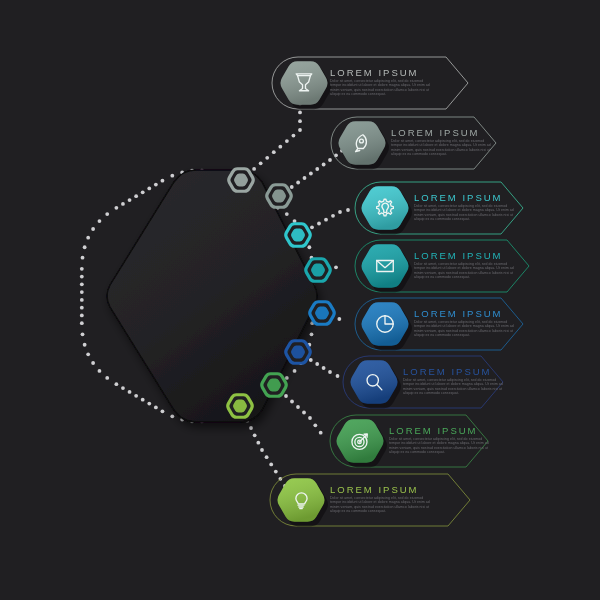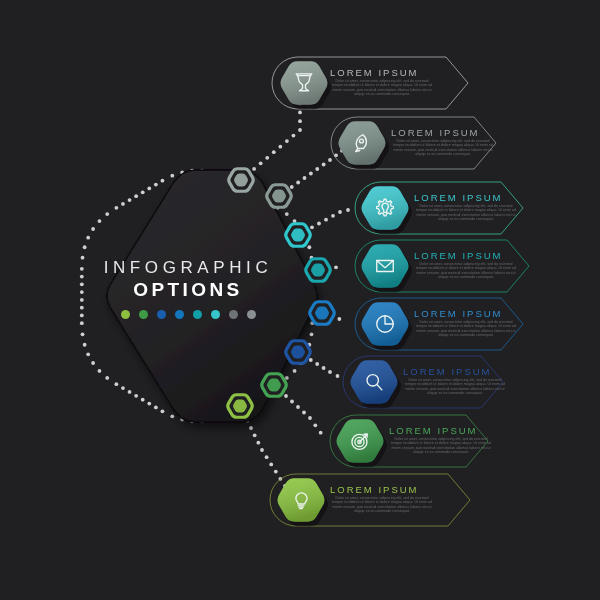--- a/index.html
+++ b/index.html
@@ -5,21 +5,21 @@
   html,body{margin:0;padding:0;}
   body{
     width:600px;height:600px;
     background:#201f22;
     font-family:"Liberation Sans", sans-serif;
     overflow:hidden;
     position:relative;
   }
   #stage{position:absolute;inset:0;width:600px;height:600px;}
   svg.layer{position:absolute;left:0;top:0;width:600px;height:600px;}
-  .cards{position:absolute;left:0;top:0;width:600px;height:493px;text-align:center;}
+  .cards{position:absolute;left:0;top:0;width:600px;height:493px;}
 
   .card{position:absolute;}
   .card-title{
     position:absolute;
     font-size:9.5px;
     letter-spacing:2.0px;
     font-weight:400;
     white-space:nowrap;
   }
   .card-body{
@@ -416,28 +416,14 @@
       <div class="card">
         <div class="card-title" style="left: 389px; top: 425px; color: rgb(74, 168, 90);">LOREM IPSUM</div>
         <div class="card-body" style="left: 389px; top: 437px;">Dolor sit amet, consectetur adipiscing elit, sed do eiusmod tempor incididunt ut labore et dolore magna aliqua. Ut enim ad minim veniam, quis nostrud exercitation ullamco laboris nisi ut aliquip ex ea commodo consequat.</div>
       </div>
       <div class="card">
         <div class="card-title" style="left: 330px; top: 484px; color: rgb(154, 194, 76);">LOREM IPSUM</div>
         <div class="card-body" style="left: 330px; top: 496px;">Dolor sit amet, consectetur adipiscing elit, sed do eiusmod tempor incididunt ut labore et dolore magna aliqua. Ut enim ad minim veniam, quis nostrud exercitation ullamco laboris nisi ut aliquip ex ea commodo consequat.</div>
       </div>
     </div>
 
-  <div class="center-wrap" id="center-block" style="left:68px;top:258px;">
-    <div class="t1">INFOGRAPHIC</div>
-    <div class="t2">OPTIONS</div>
-    <div class="dots-row" id="center-dots">
-        <div class="dot" style="background: rgb(143, 191, 63);"></div>
-        <div class="dot" style="background: rgb(63, 155, 70);"></div>
-        <div class="dot" style="background: rgb(26, 95, 174);"></div>
-        <div class="dot" style="background: rgb(20, 119, 189);"></div>
-        <div class="dot" style="background: rgb(18, 160, 168);"></div>
-        <div class="dot" style="background: rgb(53, 197, 203);"></div>
-        <div class="dot" style="background: rgb(110, 115, 118);"></div>
-        <div class="dot" style="background: rgb(139, 144, 146);"></div>
-      </div>
-  </div>
 
 </div>
 
 </body></html>

